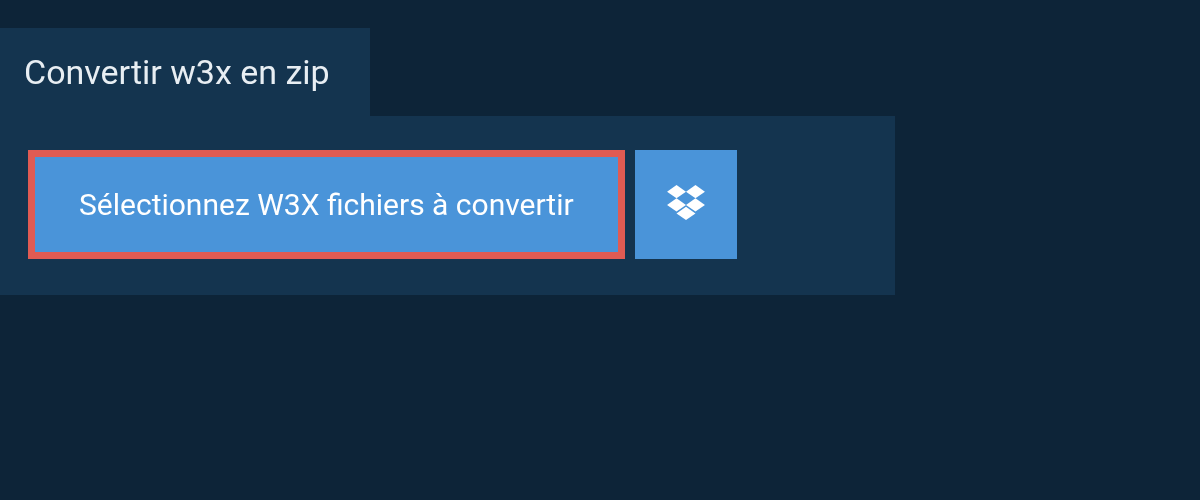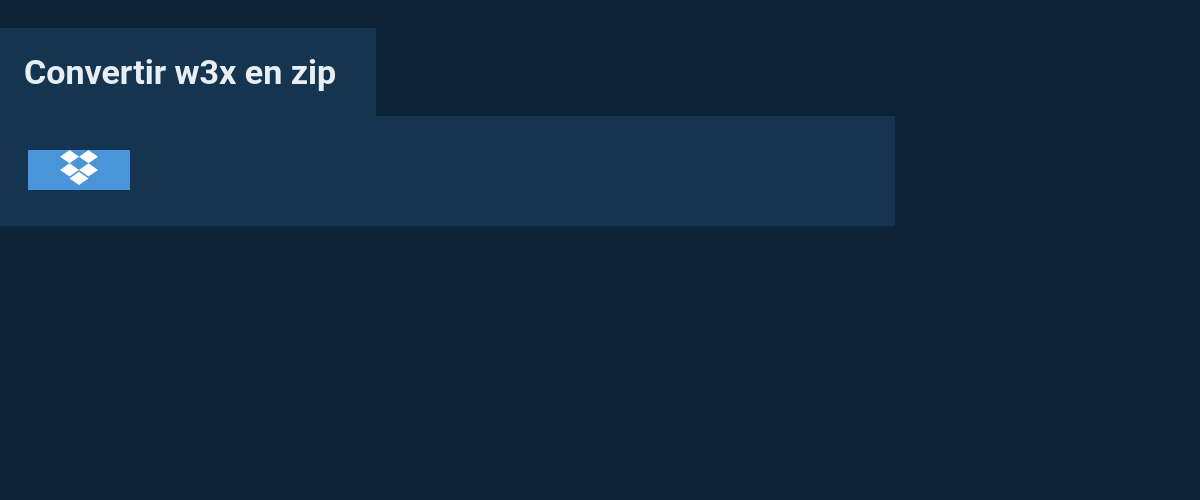--- a/index.html
+++ b/index.html
@@ -16,21 +16,21 @@
     }
     .tab-header {
       display: inline-block;
       background: #14344f;
       padding: 24px 40px 24px 24px;
       margin-top: 28px;
     }
     .tab-title {
       color: #e8eef3;
       font-size: 34px;
-      font-weight: 700;
+      font-weight: 400;
     }
     .panel {
       background: #14344f;
       padding: 34px 28px 36px 28px;
       width: 895px;
     }
     .button-row {
       display: flex;
       gap: 10px;
       align-items: stretch;
@@ -64,20 +64,21 @@
 <body>
 
 
 
 <div class="tab-header">
   <div class="tab-title">Convertir w3x en zip</div>
 </div>
 
 <div class="panel">
   <div class="button-row">
+    <div class="select-btn">Sélectionnez W3X fichiers à convertir</div>
     <div class="dropbox-btn">
       <span>
         <svg viewBox="0 0 40 38">
           <path d="M10 0 L20 7 L10 14 L0 7 Z"></path>
           <path d="M30 0 L40 7 L30 14 L20 7 Z"></path>
           <path d="M10 14 L20 21 L10 28 L0 21 Z"></path>
           <path d="M30 14 L40 21 L30 28 L20 21 Z"></path>
           <path d="M20 23 L30 30 L20 37 L10 30 Z"></path>
         </svg>
       </span>

